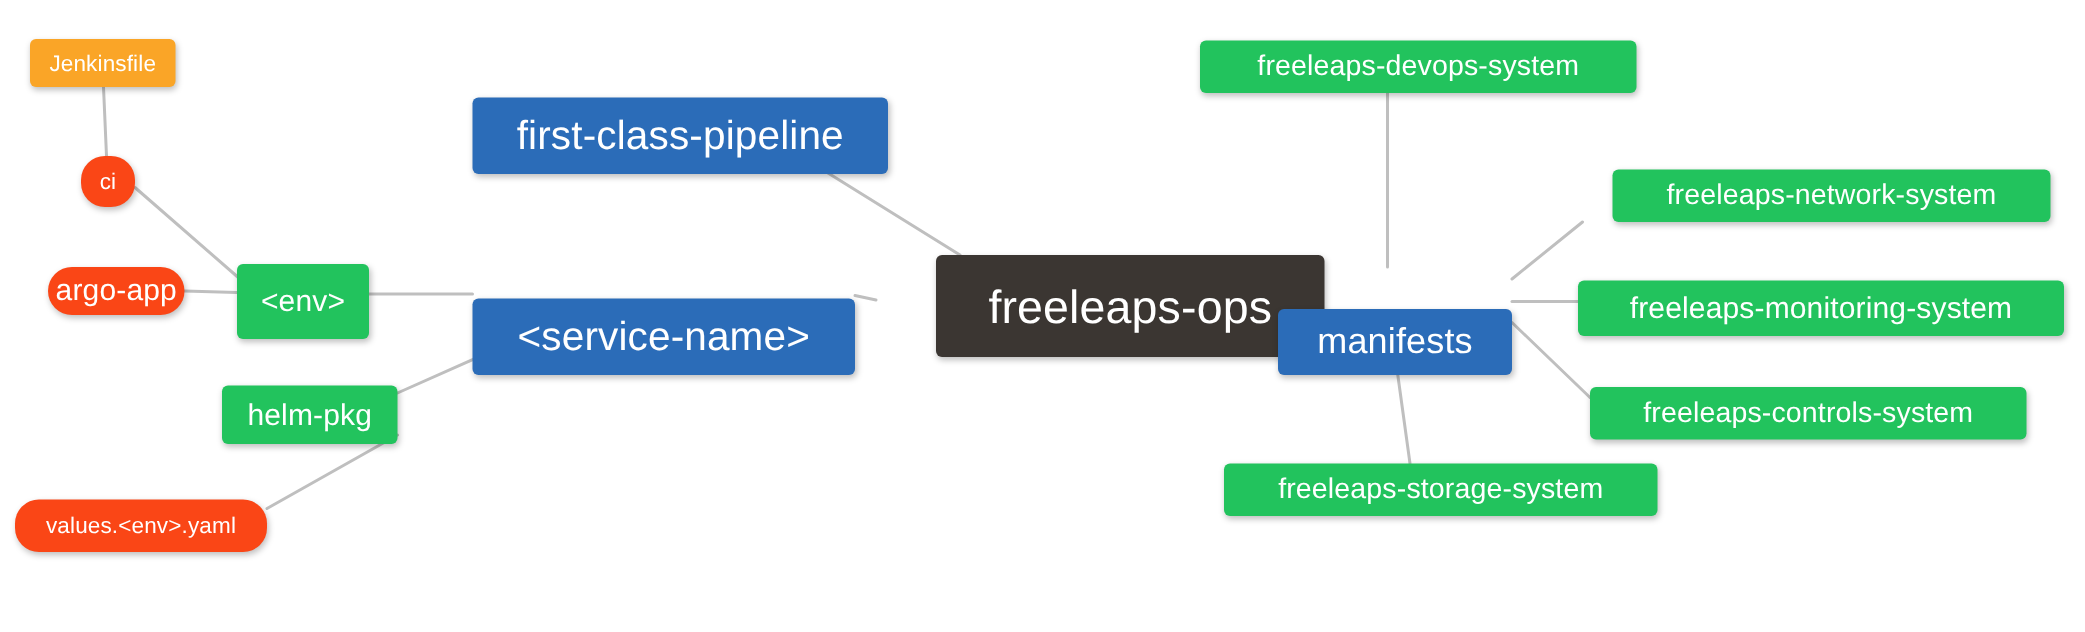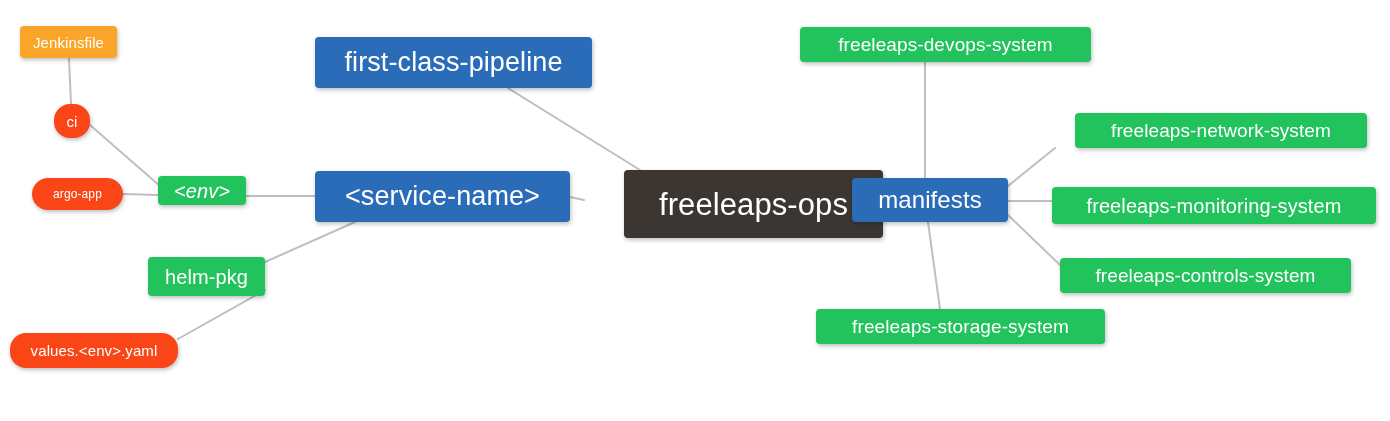--- a/index.html
+++ b/index.html
@@ -37,21 +37,21 @@
     align-items: center;
     justify-content: center;
     border-radius: 4px;
     color: #ffffff;
     white-space: nowrap;
     box-shadow: 1px 2px 4px rgba(0,0,0,0.26);
     letter-spacing: 0.1px;
     line-height: 1;
   }
   .n-root   { background: #3b3632; }
-  .n-blue   { background: #2b6cb8; }
+  .n-blue   { background: #2b6cb8; margin-top: 28px; }
   .n-green  { background: #22c35d; }
   .n-orange { background: #faa527; }
   .n-red    { background: #fa4616; border-radius: 16px; }
 </style>
 </head>
 <body>
 
 <div id="canvas">
 
   <svg id="edge-layer" viewBox="0 0 1390 421" width="1390" height="421">
@@ -67,22 +67,22 @@
       <path class="edge" d="M 925,62 L 925,178" stroke="#bfbfbf"></path>
       <path class="edge" d="M 1055,148 L 1008,186" stroke="#bfbfbf"></path>
       <path class="edge" d="M 1052,201 L 1008,201" stroke="#bfbfbf"></path>
       <path class="edge" d="M 1060,265 L 1008,215" stroke="#bfbfbf"></path>
       <path class="edge" d="M 940,309 L 928,222" stroke="#bfbfbf"></path>
     </svg>
 
   <div id="node-layer">
       <div class="node n-orange" style="left: 20px; top: 26px; width: 97px; height: 32px; font-size: 15px;">Jenkinsfile</div>
       <div class="node n-red" style="left: 54px; top: 104px; width: 36px; height: 34px; font-size: 15px;">ci</div>
-      <div class="node n-red" style="left: 32px; top: 178px; width: 91px; height: 32px; font-size: 12px;">argo-app</div>
-      <div class="node n-green" style="left: 158px; top: 176px; width: 88px; height: 29px; font-size: 20px; font-style: italic;">&lt;env&gt;</div>
+      <div class="node n-red" style="left: 32px; top: 178px; width: 91px; height: 32px; font-size: 20px;">argo-app</div>
+      <div class="node n-green" style="left: 158px; top: 176px; width: 88px; height: 50px; font-size: 20px;">&lt;env&gt;</div>
       <div class="node n-green" style="left: 148px; top: 257px; width: 117px; height: 39px; font-size: 20px;">helm-pkg</div>
       <div class="node n-red" style="left: 10px; top: 333px; width: 168px; height: 35px; font-size: 15px;">values.&lt;env&gt;.yaml</div>
       <div class="node n-blue" style="left: 315px; top: 37px; width: 277px; height: 51px; font-size: 27px;">first-class-pipeline</div>
       <div class="node n-blue" style="left: 315px; top: 171px; width: 255px; height: 51px; font-size: 27px;">&lt;service-name&gt;</div>
       <div class="node n-root" style="left: 584px; top: 170px; width: 259px; height: 68px; font-size: 31px; margin-left: 40px;">freeleaps-ops</div>
       <div class="node n-blue" style="left: 852px; top: 178px; width: 156px; height: 44px; font-size: 24px;">manifests</div>
       <div class="node n-green" style="left: 800px; top: 27px; width: 291px; height: 35px; font-size: 19px;">freeleaps-devops-system</div>
       <div class="node n-green" style="left: 1055px; top: 113px; width: 292px; height: 35px; font-size: 19px; margin-left: 20px;">freeleaps-network-system</div>
       <div class="node n-green" style="left: 1052px; top: 187px; width: 324px; height: 37px; font-size: 20px;">freeleaps-monitoring-system</div>
       <div class="node n-green" style="left: 1060px; top: 258px; width: 291px; height: 35px; font-size: 19px;">freeleaps-controls-system</div>

